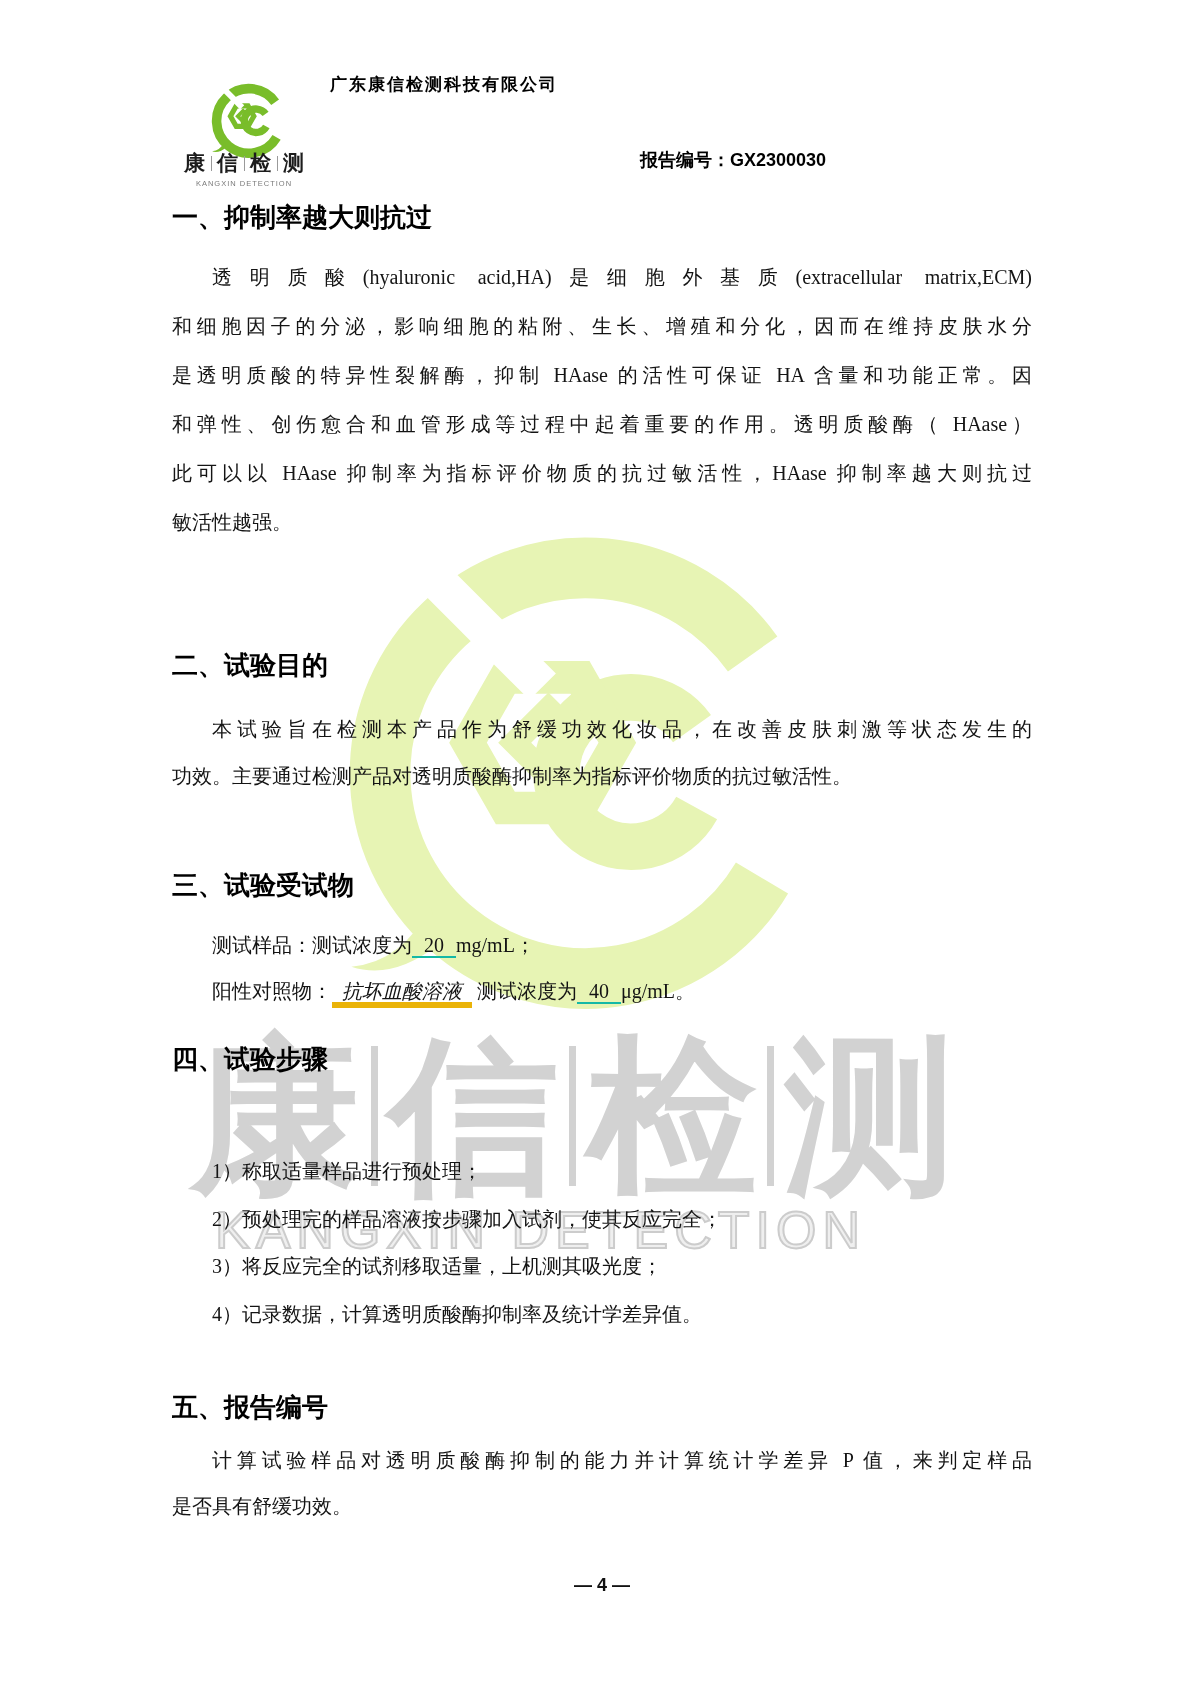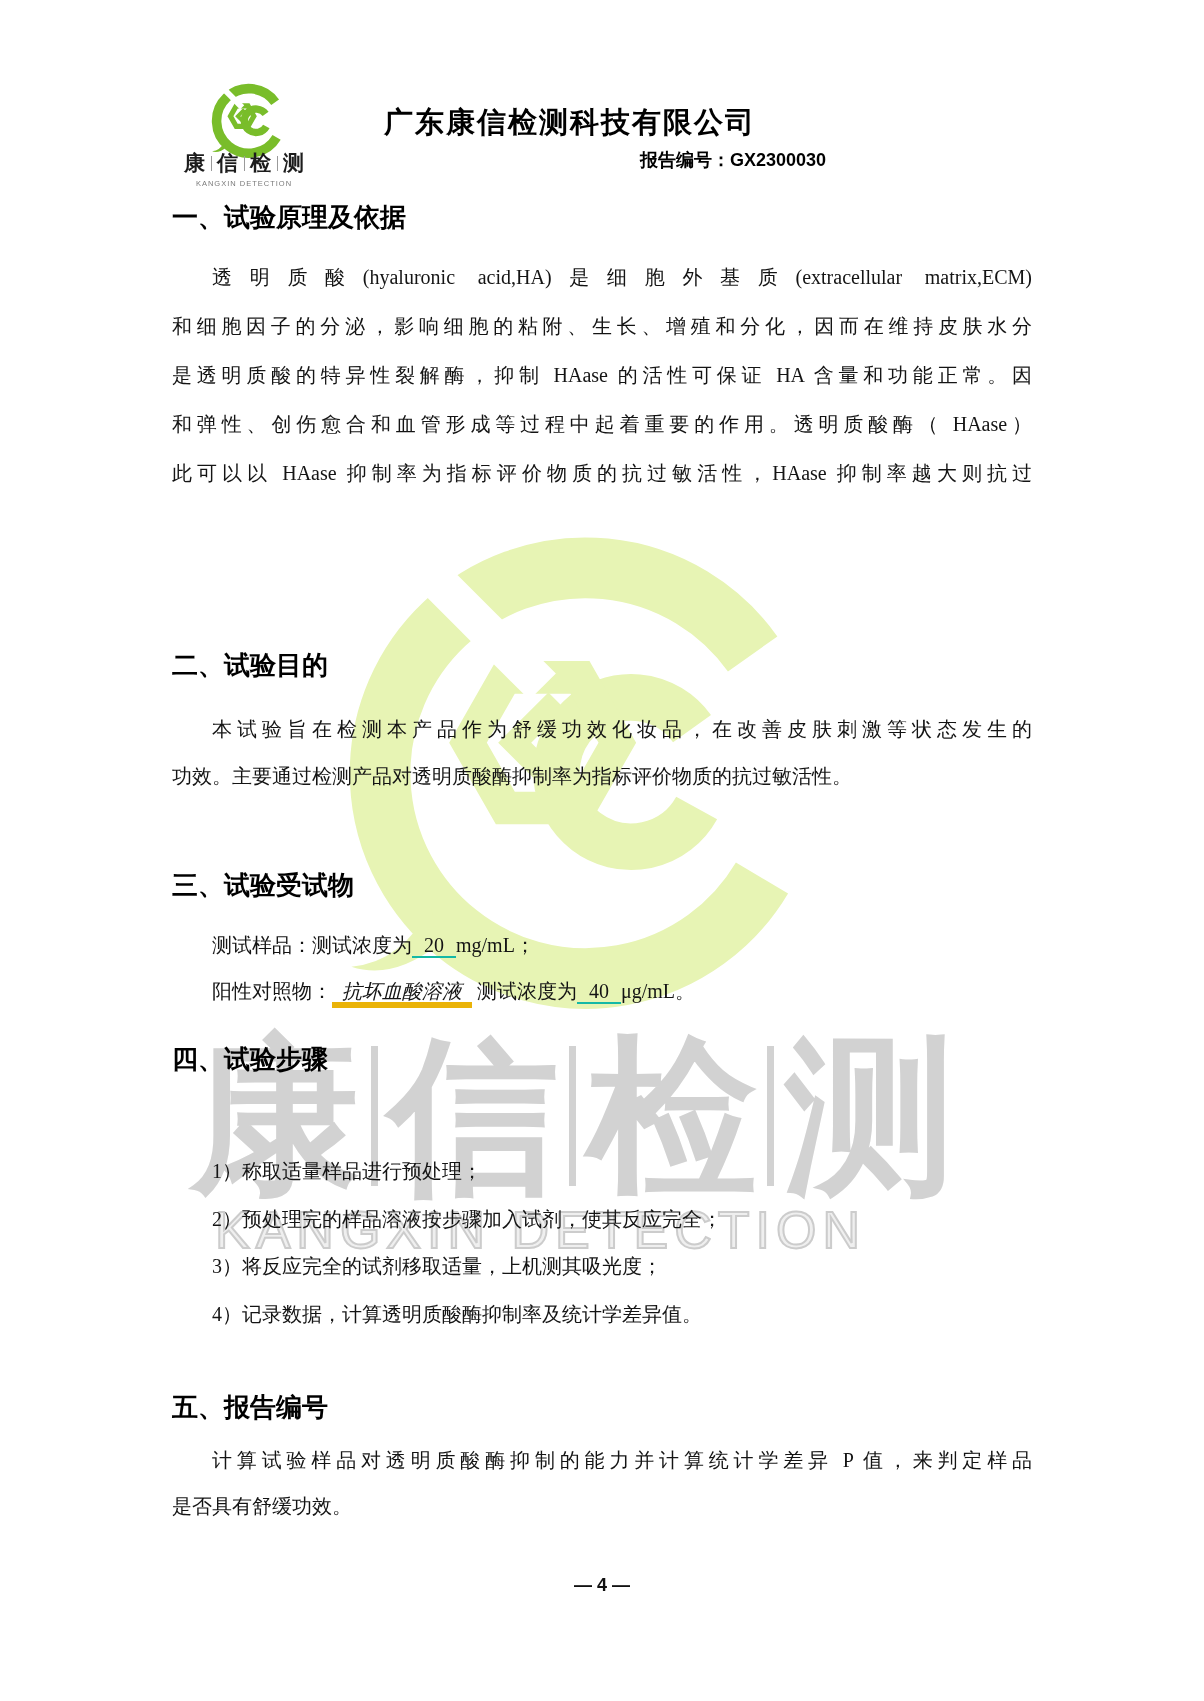--- a/index.html
+++ b/index.html
@@ -31,22 +31,22 @@
     font-size:21px;font-weight:bold;color:#1c1c1c;
     font-family:"Liberation Sans","DejaVu Sans",sans-serif;
   }
   .logo-cn .sep{width:1px;height:15px;background:#9a9a9a;}
   .logo-en{
     position:absolute;left:182px;top:179px;width:124px;text-align:center;
     font-size:7.5px;letter-spacing:1px;color:#7a7a7a;
     font-family:"Liberation Sans","DejaVu Sans",sans-serif;white-space:nowrap;
   }
   .doc-title{
-    position:absolute;left:330px;top:103px;width:480px;text-align:center;
-    font-size:29px;font-weight:bold;letter-spacing:2px;color:#000;
+    position:absolute;left:330px;top:73px;width:480px;
+    font-size:17px;font-weight:bold;letter-spacing:2px;color:#000;
   }
   .report-no{
     position:absolute;left:640px;top:148px;width:320px;text-align:left;
     font-size:18px;font-weight:bold;color:#000;
     font-family:"Liberation Sans","DejaVu Sans",sans-serif;
   }
   
   .hd{position:absolute;left:172px;width:860px;font-size:26px;font-weight:bold;line-height:1.2;color:#000;}
   #h1{top:202px}#h2{top:650px}#h3{top:870px}#h4{top:1044px}#h5{top:1392px}
   .para{position:absolute;left:172px;width:860px;font-size:20px;color:#141414;}
@@ -112,27 +112,28 @@
     <span class="sep"></span>
     <span>检</span>
     <span class="sep"></span>
     <span>测</span>
   </div>
   <div class="logo-en">KANGXIN DETECTION</div>
 
   <div class="doc-title">广东康信检测科技有限公司</div>
   <div class="report-no">报告编号：GX2300030</div>
 
-  <div class="hd" id="h1">一、试验原理及依据</div>
+  <div class="hd" id="h1">一、抑制率越大则抗过</div>
   <div class="para" id="p1">
     <span class="pline jl ind">透明质酸(hyaluronic acid,HA)是细胞外基质(extracellular matrix,ECM)</span>
     <span class="pline jl">和细胞因子的分泌，影响细胞的粘附、生长、增殖和分化，因而在维持皮肤水分</span>
     <span class="pline jl">是透明质酸的特异性裂解酶，抑制 HAase 的活性可保证 HA 含量和功能正常。因</span>
     <span class="pline jl">和弹性、创伤愈合和血管形成等过程中起着重要的作用。透明质酸酶（ HAase）</span>
     <span class="pline jl">此可以以 HAase 抑制率为指标评价物质的抗过敏活性，HAase 抑制率越大则抗过</span>
+    <span class="pline">敏活性越强。</span>
   </div>
 
   <div class="hd" id="h2">二、试验目的</div>
   <div class="para" id="p2">
     <span class="pline jl ind">本试验旨在检测本产品作为舒缓功效化妆品，在改善皮肤刺激等状态发生的</span>
     <span class="pline">功效。主要通过检测产品对透明质酸酶抑制率为指标评价物质的抗过敏活性。</span>
   </div>
 
   <div class="hd" id="h3">三、试验受试物</div>
   <div class="para" id="p3">

